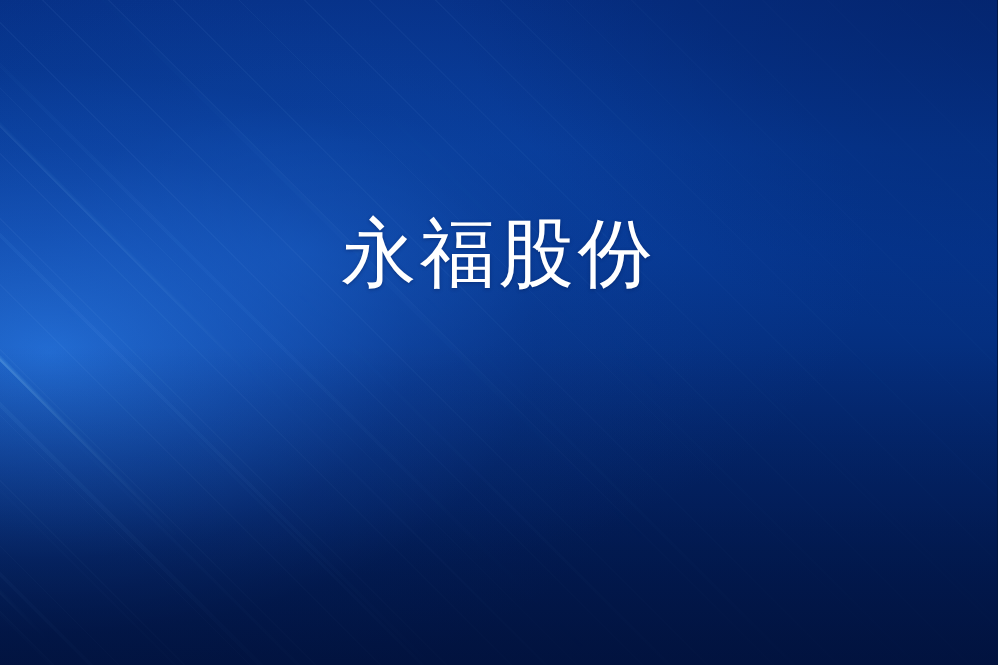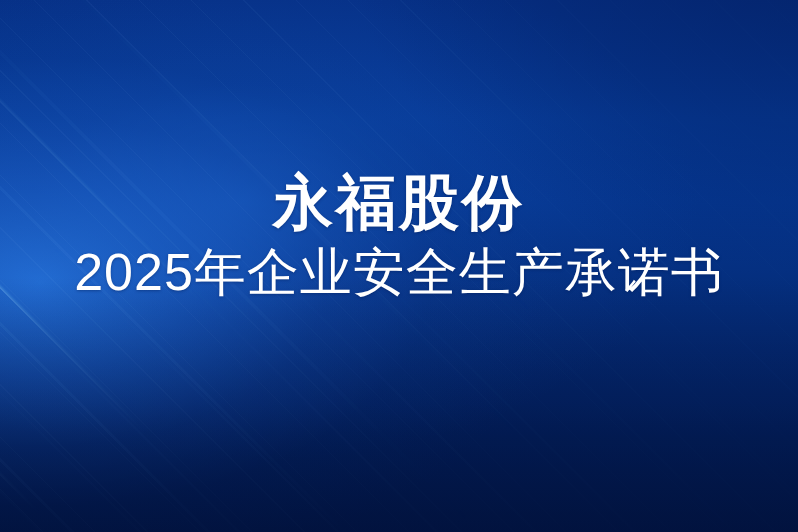--- a/index.html
+++ b/index.html
@@ -147,21 +147,21 @@
     right: 0;
     top: 172px;
     text-align: center;
     z-index: 5;
   }
 
   #title-main {
     display: block;
     color: #ffffff;
     font-size: 60px;
-    font-weight: 700;
+    font-weight: 400;
     letter-spacing: 3px;
     line-height: 1.02;
     text-shadow: 0 1px 3px rgba(0,25,80,0.45);
     white-space: nowrap;
   }
 
   #title-sub {
     display: block;
     color: #ffffff;
     font-size: 52px;
@@ -185,16 +185,15 @@
   <div class="streaks" id="streaks-fine"></div>
   <div class="streaks" id="streaks-mid"></div>
   <div class="streaks" id="streaks-low"></div>
   <div class="streaks" id="streaks-bright"></div>
 
   <div class="bg-layer" id="bg-shade-topright"></div>
   <div class="bg-layer" id="bg-shade-bottom"></div>
 
   <div id="text-block">
     <span id="title-main">永福股份</span>
-    <span id="title-sub">2025年企业安全生产承诺书</span>
   </div>
 
 </div>
 
 </body></html>

